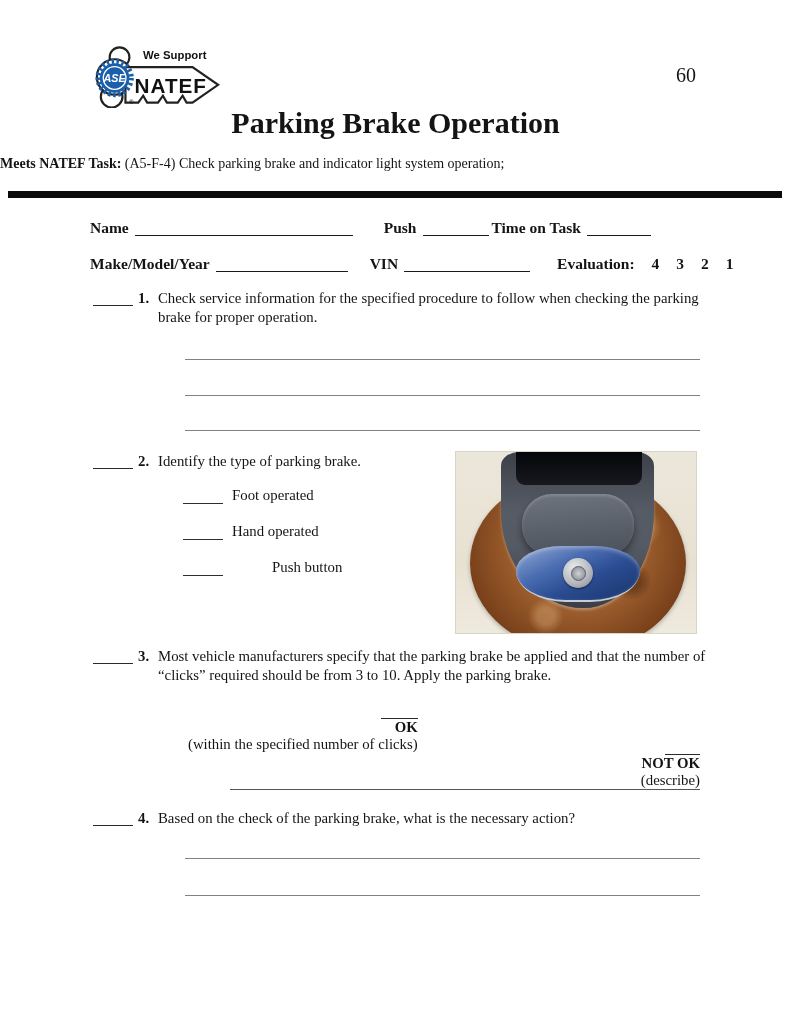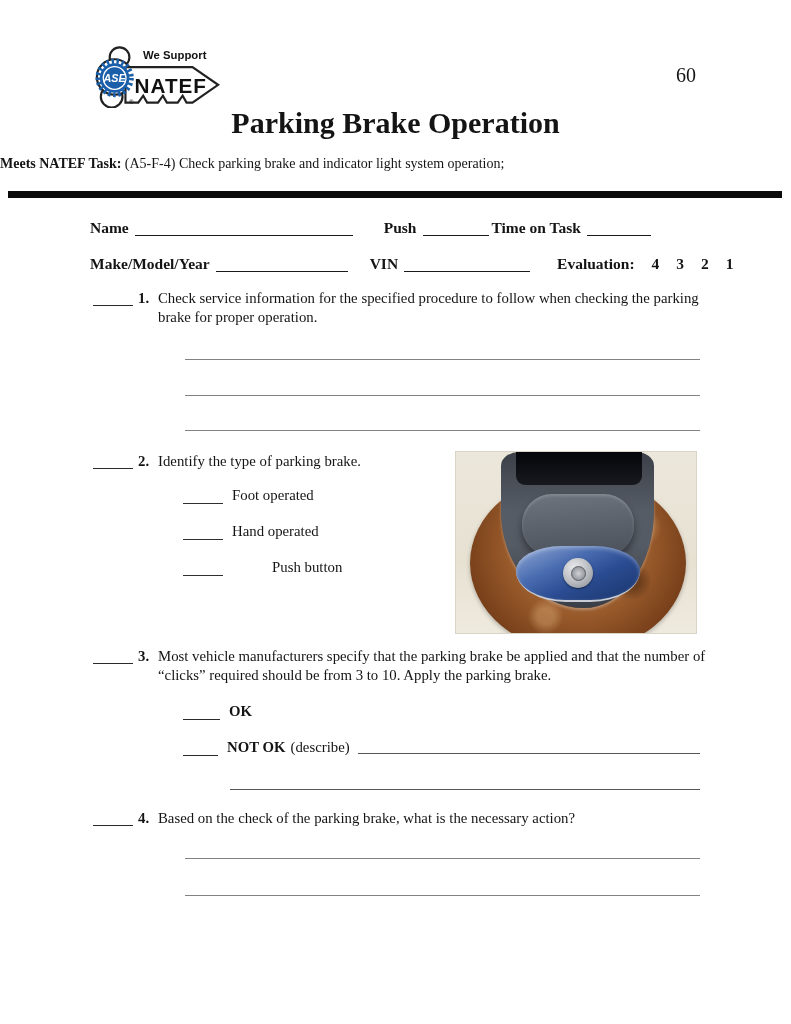--- a/index.html
+++ b/index.html
@@ -27,21 +27,21 @@
   .iblank{width:40px;height:16px;border-bottom:1.4px solid #2a2a2a;flex:none;}
   .inum{font-weight:bold;margin:0 5px;flex:none;min-width:15px;}
   .itext{width:548px;}
 
   .ans-line{position:absolute;left:185px;width:515px;height:0;border-top:1.35px solid #828282;}
 
   .opt{position:absolute;left:183px;display:flex;align-items:flex-end;font-size:14.8px;}
   .oblank{width:40px;height:15px;border-bottom:1.4px solid #2f2f2f;flex:none;}
   .olabel{margin-left:9px;}
 
-  .okrow{position:absolute;left:183px;display:flex;align-items:flex-end;font-size:14.8px;}
+  .okrow{position:absolute;left:183px;display:flex;align-items:flex-end;font-size:14.8px;flex-direction:column;}
   .okblank{width:37px;height:15px;border-bottom:1.5px solid #2a2a2a;flex:none;}
   .okrow .lbl{font-weight:bold;margin-left:9px;}
   .okrow .note{margin-left:5px;}
   .notokrow{width:517px;}
   .fillline{flex:1;border-bottom:1.4px solid #555;margin:0 0 2px 8px;height:14px;}
   .contline{position:absolute;top:789px;left:230px;width:470px;border-top:1.4px solid #555;}
 
   
   .photo{position:absolute;left:455px;top:451px;width:242px;height:183px;overflow:hidden;
          background:linear-gradient(180deg,#ece7db,#e7e1d2 60%,#efeade);border:1px solid #d9d4c6;box-sizing:border-box;}
@@ -153,20 +153,21 @@
   </div>
 
   <div class="item" style="top:647px;">
     <span class="iblank"></span>
     <span class="inum">3.</span>
     <div class="itext">Most vehicle manufacturers specify that the parking brake be applied and that the number of “clicks” required should be from 3 to 10.  Apply the parking brake.</div>
   </div>
   <div class="okrow" style="top:703px;">
     <span class="okblank"></span>
     <span class="lbl">OK</span>
+    <span class="note">(within the specified number of clicks)</span>
   </div>
   <div class="okrow notokrow" style="top:739px;">
     <span class="okblank" style="width:35px;"></span>
     <span class="lbl">NOT OK</span>
     <span class="note">(describe)</span>
     <span class="fillline"></span>
   </div>
   <div class="contline"></div>
 
   <div class="item" style="top:809px;">

